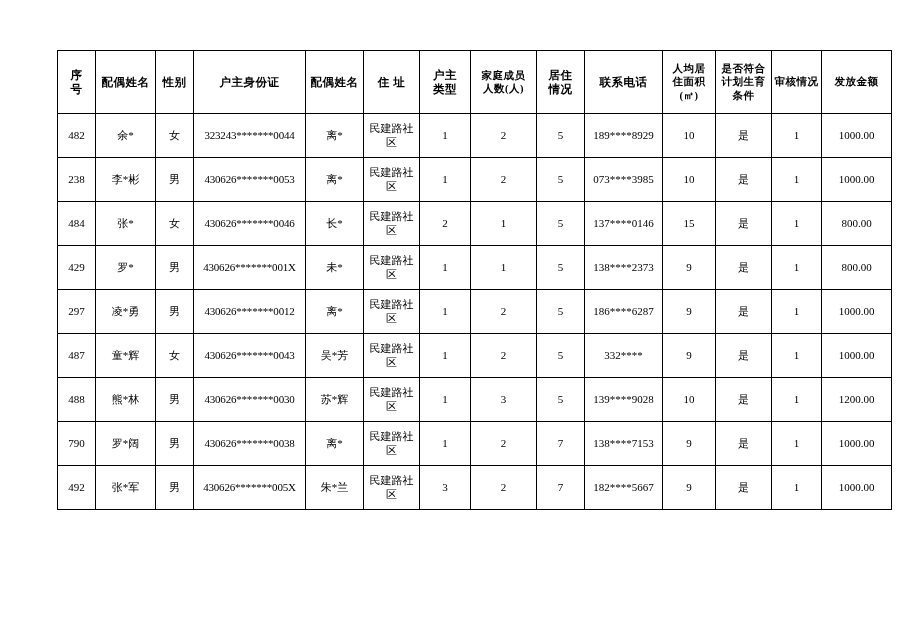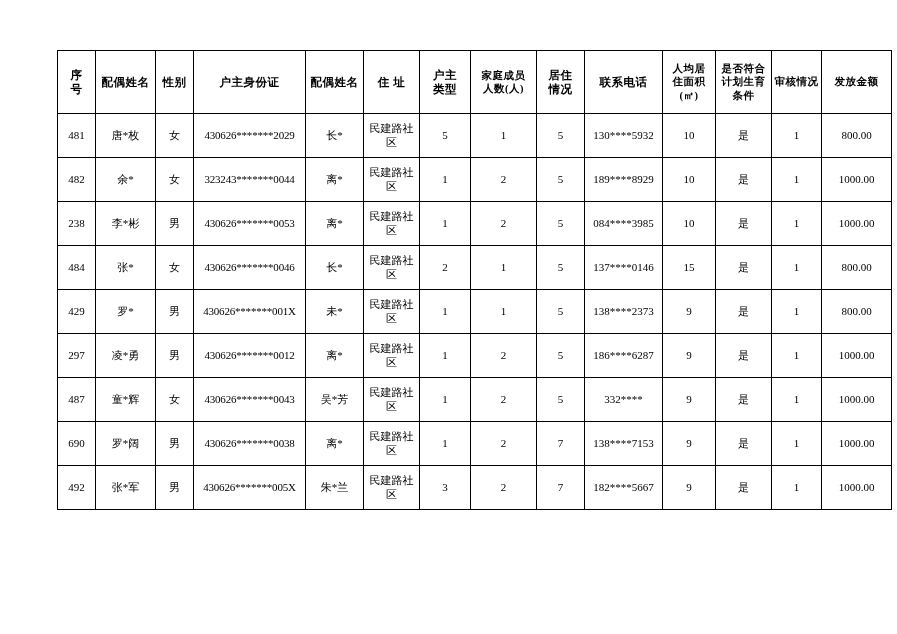--- a/index.html
+++ b/index.html
@@ -143,36 +143,20 @@
           <th>
             <span class="hdr-stack hdr-sm">审核情况</span>
           </th>
           <th>
             <span class="hdr-stack hdr-sm">发放金额</span>
           </th>
         </tr>
       </thead>
       <tbody id="tbody">
           <tr>
-            <td>481</td>
-            <td>唐*枚</td>
-            <td>女</td>
-            <td class="idcol">430626*******2029</td>
-            <td>长*</td>
-            <td class="addr">民建路社区</td>
-            <td>5</td>
-            <td>1</td>
-            <td>5</td>
-            <td>130****5932</td>
-            <td>10</td>
-            <td>是</td>
-            <td>1</td>
-            <td>800.00</td>
-          </tr>
-          <tr>
             <td>482</td>
             <td>余*</td>
             <td>女</td>
             <td class="idcol">323243*******0044</td>
             <td>离*</td>
             <td class="addr">民建路社区</td>
             <td>1</td>
             <td>2</td>
             <td>5</td>
             <td>189****8929</td>
@@ -184,21 +168,21 @@
           <tr>
             <td>238</td>
             <td>李*彬</td>
             <td>男</td>
             <td class="idcol">430626*******0053</td>
             <td>离*</td>
             <td class="addr">民建路社区</td>
             <td>1</td>
             <td>2</td>
             <td>5</td>
-            <td>084****3985</td>
+            <td>073****3985</td>
             <td>10</td>
             <td>是</td>
             <td>1</td>
             <td>1000.00</td>
           </tr>
           <tr>
             <td>484</td>
             <td>张*</td>
             <td>女</td>
             <td class="idcol">430626*******0046</td>
@@ -255,21 +239,37 @@
             <td>1</td>
             <td>2</td>
             <td>5</td>
             <td>332****</td>
             <td>9</td>
             <td>是</td>
             <td>1</td>
             <td>1000.00</td>
           </tr>
           <tr>
-            <td>690</td>
+            <td>488</td>
+            <td>熊*林</td>
+            <td>男</td>
+            <td class="idcol">430626*******0030</td>
+            <td>苏*辉</td>
+            <td class="addr">民建路社区</td>
+            <td>1</td>
+            <td>3</td>
+            <td>5</td>
+            <td>139****9028</td>
+            <td>10</td>
+            <td>是</td>
+            <td>1</td>
+            <td>1200.00</td>
+          </tr>
+          <tr>
+            <td>790</td>
             <td>罗*阔</td>
             <td>男</td>
             <td class="idcol">430626*******0038</td>
             <td>离*</td>
             <td class="addr">民建路社区</td>
             <td>1</td>
             <td>2</td>
             <td>7</td>
             <td>138****7153</td>
             <td>9</td>

